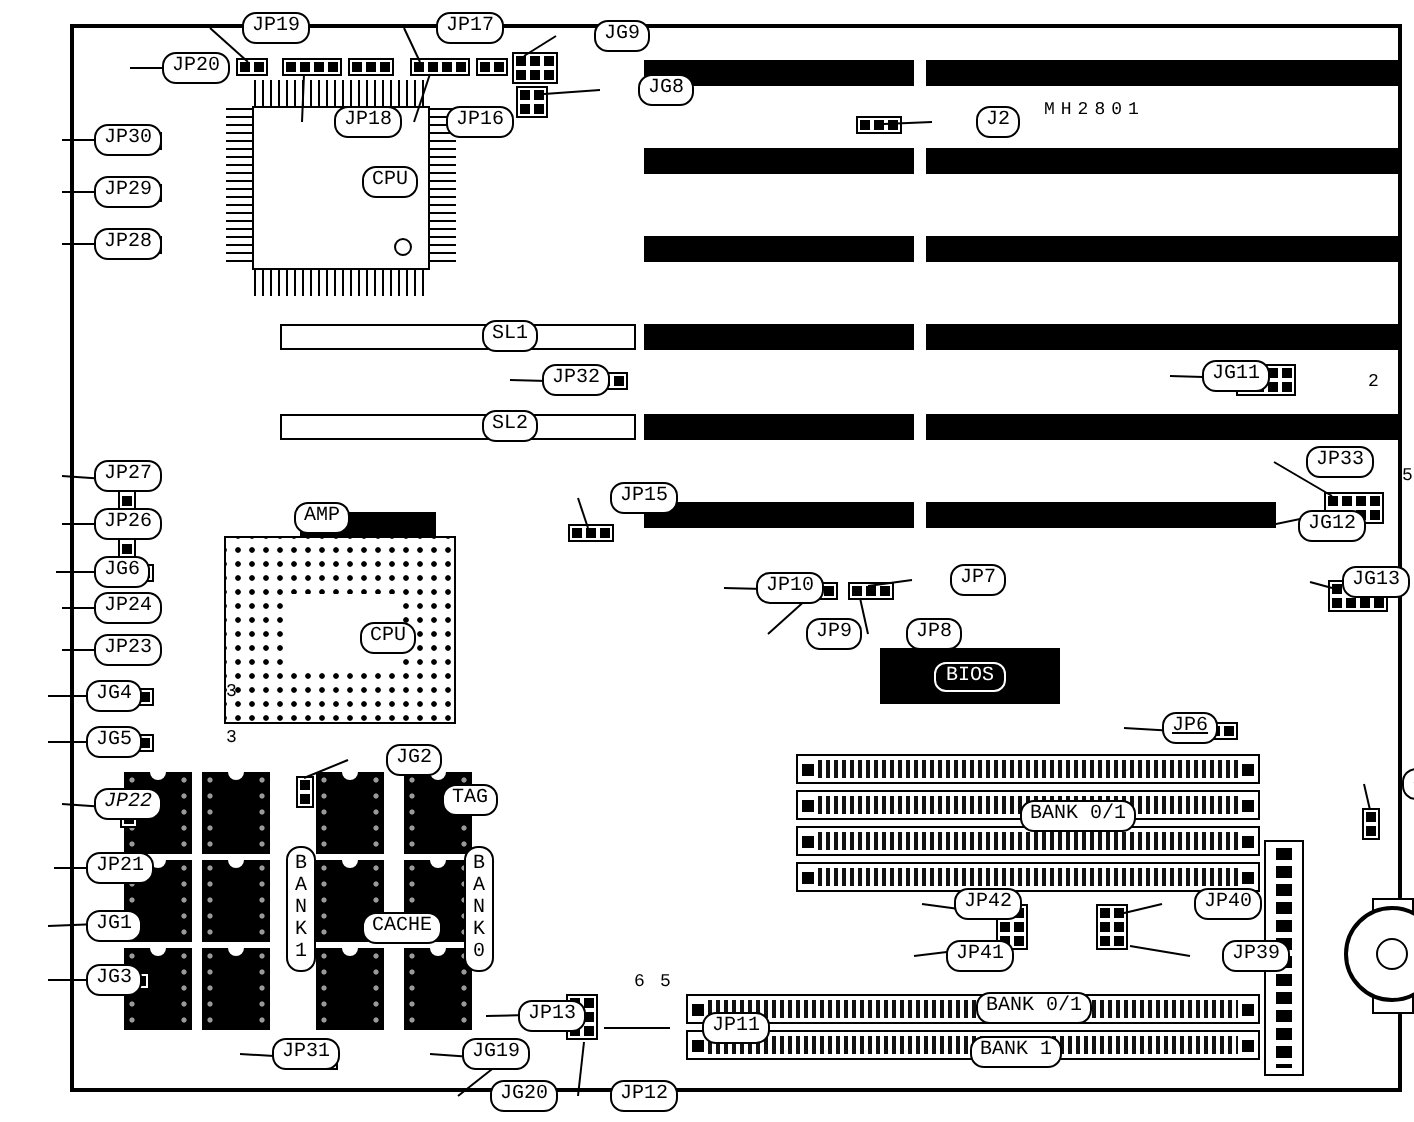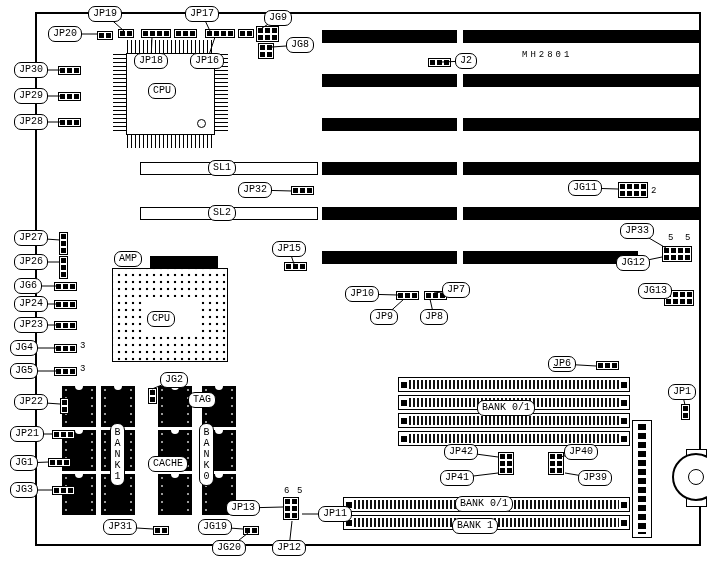--- a/index.html
+++ b/index.html
@@ -4,21 +4,21 @@
 <style>
   * { box-sizing: border-box; }
   body { margin:0; background:#fff; }
   #canvas { position:relative; width:707px; height:561px; background:#fff; overflow:hidden;
             font-family:"Liberation Mono","DejaVu Sans Mono",monospace; }
   #board { position:absolute; left:35px; top:12px; width:666px; height:534px;
            border:2px solid #000; background:#fff; z-index:0; }
   #components { position:absolute; inset:0; z-index:1; }
   #leader-lines { position:absolute; left:0; top:0; z-index:2; pointer-events:none; }
   #leader-lines line { stroke:#000; stroke-width:1; }
-  #callouts { position:absolute; inset:0; z-index:3; pointer-events:none; }
+  #callouts { position:absolute; inset:0; z-index:3; pointer-events:none;margin-left:33px; }
 
   .bar { position:absolute; background:#000; }
   .slot-white { position:absolute; border:1.5px solid #000; background:#fff; }
 
   .simm { position:absolute; border:1px solid #000; background:#fff; display:flex; align-items:center; }
   .simm .end { width:6px; height:6px; background:#000; margin:0 2px; flex:0 0 auto; }
   .simm .stripes { flex:1 1 auto; height:9px; background:repeating-linear-gradient(90deg,#111 0 2px,#fff 2px 4px); }
 
   .chip { position:absolute; width:34px; height:41px; background-color:#000;
           background-image:radial-gradient(circle at 4px 4px,#999 1.1px,transparent 1.5px),
@@ -82,20 +82,23 @@
       <div class="qfp-pins-v qp-l"></div>
       <div class="qfp-pins-v qp-r"></div>
       <div class="qfp-body"></div>
       <div class="qfp-dot"></div>
     </div>
 
     <div class="pga" style="left:112px;top:268px;width:116px;height:94px">
       <div class="pga-center"></div>
     </div>
 
+    <div class="rom" style="left:440px;top:324px;width:90px;height:28px">
+      <span class="rom-label">BIOS</span>
+    </div>
 
 
     <div class="boardid" style="left:522px;top:50px">MH2801</div>
 
     <div class="powercon" style="left:632px;top:420px;width:20px;height:118px">
       <div class="powercon-pins"></div>
     </div>
 
     <div class="din-housing" style="left:686px;top:449px;width:21px;height:58px"></div>
     <div class="din" style="left:672px;top:453px;width:48px;height:48px">
@@ -449,21 +452,21 @@
       <div class="callout" style="left: 14px; top: 317px;">JP23</div>
       <div class="callout" style="left: 370px; top: 309px;">JP9</div>
       <div class="callout" style="left: 420px; top: 309px;">JP8</div>
       <div class="callout" style="left: 10px; top: 340px;">JG4</div>
       <div class="callout" style="left: 10px; top: 363px;">JG5</div>
       <div class="callout" style="left: 548px; top: 356px; text-decoration: underline;">JP6</div>
       <div class="callout" style="left: 114px; top: 251px;">AMP</div>
       <div class="callout" style="left: 147px; top: 311px;">CPU</div>
       <div class="callout" style="left: 160px; top: 372px;">JG2</div>
       <div class="callout" style="left: 188px; top: 392px;">TAG</div>
-      <div class="callout" style="left: 14px; top: 394px;">JP22</div>
+      <div class="callout" style="left: 14px; top: 394px; font-style: italic;">JP22</div>
       <div class="callout" style="left: 668px; top: 384px;">JP1</div>
       <div class="callout" style="left: 10px; top: 426px;">JP21</div>
       <div class="callout" style="left: 477px; top: 400px;">BANK 0/1</div>
       <div class="callout" style="left: 10px; top: 455px;">JG1</div>
       <div class="callout" style="left: 148px; top: 456px; text-align: center;">CACHE</div>
       <div class="callout" style="left: 10px; top: 482px;">JG3</div>
       <div class="callout" style="left: 444px; top: 444px;">JP42</div>
       <div class="callout" style="left: 564px; top: 444px;">JP40</div>
       <div class="callout" style="left: 440px; top: 470px;">JP41</div>
       <div class="callout" style="left: 578px; top: 470px;">JP39</div>

